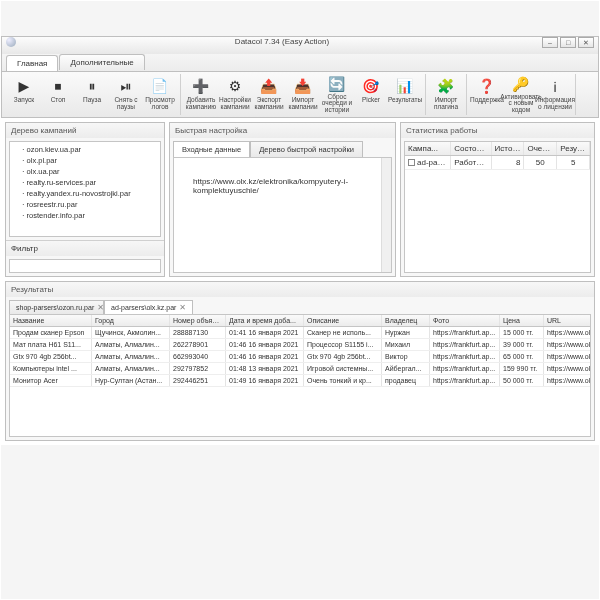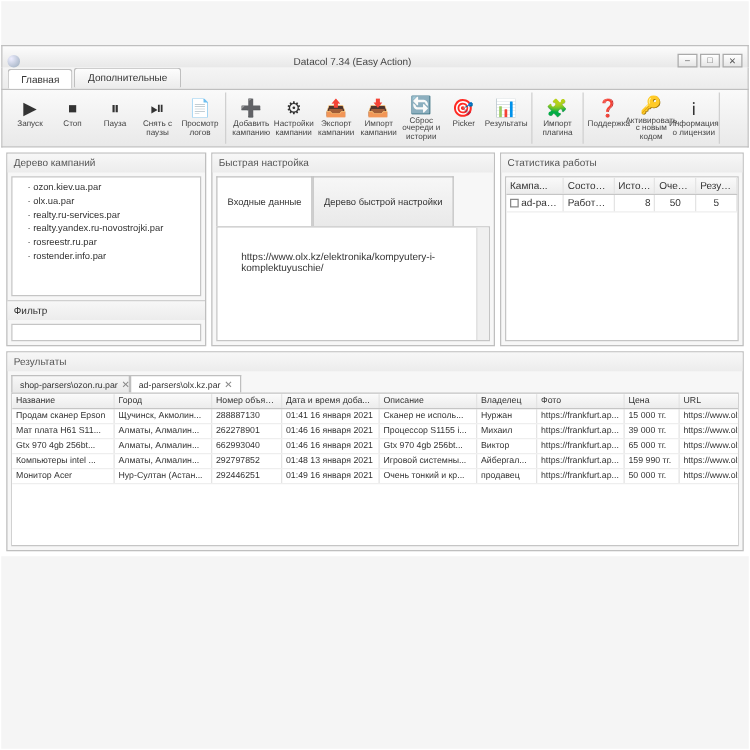--- a/index.html
+++ b/index.html
@@ -1,19 +1,19 @@
 <!DOCTYPE html>
 <html><head>
 <meta charset="utf-8">
 <style>
 *{box-sizing:border-box;margin:0;padding:0;font-family:"Segoe UI",Tahoma,sans-serif;font-size:8px;color:#333}
 body{background:#fff}
 .wrap{width:600px;height:600px;margin:0 auto;background:#fff;display:flex;flex-direction:column;border:1px solid #fff}
 .chrome{height:35px;background:#f5f5f5}
-.titlebar{height:18px;background:linear-gradient(#fcfcfc,#e8e8e8);display:flex;align-items:flex-end;border:1px solid #bfbfbf;border-bottom:none;padding:0 4px;position:relative}
+.titlebar{height:18px;background:linear-gradient(#fcfcfc,#e8e8e8);display:flex;align-items:flex-start;border:1px solid #bfbfbf;border-bottom:none;padding:0 4px;position:relative}
 .titlebar .orb{width:10px;height:10px;border-radius:50%;background:radial-gradient(circle at 30% 30%,#eef,#9ab);margin-right:6px}
 .titlebar .title{flex:1;text-align:center;font-size:8px;color:#444}
 .winbtns{display:flex;gap:2px}
 .winbtn{width:16px;height:11px;border:1px solid #aaa;background:linear-gradient(#fff,#e6e6e6);display:flex;align-items:center;justify-content:center;font-size:7px;color:#555;cursor:pointer}
 .tabs{height:18px;background:linear-gradient(#f5f5f5,#ececec);display:flex;align-items:flex-start;border:1px solid #bfbfbf;border-top:none;padding-left:4px;gap:1px}
 .tab{padding:3px 10px;background:linear-gradient(#fdfdfd,#ececec);border:1px solid #bfbfbf;border-bottom:none;border-radius:3px 3px 0 0;font-size:8px;cursor:pointer}
 .tab.active{background:#fff;position:relative;top:1px}
 .ribbon{height:46px;background:linear-gradient(#fafafa,#e9e9e9);border:1px solid #bfbfbf;border-top:none;display:flex;padding:2px;gap:0}
 .rgrp{display:flex;padding:0 3px;border-right:1px solid #d0d0d0}
 .rbtn{display:flex;flex-direction:column;align-items:center;justify-content:flex-start;width:34px;padding:2px 1px;cursor:pointer;border-radius:2px}
@@ -24,21 +24,21 @@
 .phdr{font-size:8px;padding:3px 5px;background:linear-gradient(#f7f7f7,#ececec);color:#555}
 .left{width:160px}
 .center{flex:1}
 .right{width:195px}
 .tree{flex:1;background:#fff;border:1px solid #c5c5c5;margin:3px;overflow:auto;padding:2px 2px 2px 10px}
 .tree-item{font-size:7.5px;padding:1px 2px;white-space:nowrap;cursor:pointer}
 .tree-item.sel{background:#3399ff;color:#fff}
 .filter-hdr{font-size:8px;padding:3px 5px;border-top:1px solid #d0d0d0;background:linear-gradient(#f7f7f7,#ececec)}
 .filter-box{margin:3px;height:14px;background:#fff;border:1px solid #c5c5c5}
 .ctabs{display:flex;margin:3px 3px 0 3px;gap:0}
-.ctab{padding:15px 8px;border:1px solid #bfbfbf;border-bottom:none;background:linear-gradient(#f7f7f7,#e9e9e9);font-size:7.5px;cursor:pointer}
+.ctab{padding:3px 8px;border:1px solid #bfbfbf;border-bottom:none;background:linear-gradient(#f7f7f7,#e9e9e9);font-size:7.5px;cursor:pointer}
 .ctab.active{background:#fff}
 .urlbox{flex:1;margin:0 3px 3px 3px;background:#fff;border:1px solid #c5c5c5;padding:19px;font-size:8px;position:relative}
 .stat-table{flex:1;margin:3px;background:#fff;border:1px solid #c5c5c5;font-size:7px;overflow:hidden}
 .strow{display:flex;border-bottom:1px solid #eee}
 .strow.hdr{background:linear-gradient(#fafafa,#ececec);border-bottom:1px solid #c5c5c5}
 .stcell{padding:2px 3px;border-right:1px solid #e4e4e4;overflow:hidden;white-space:nowrap;text-overflow:ellipsis}
 .stcell:nth-child(1){width:48px}.stcell:nth-child(2){width:42px}.stcell:nth-child(3){width:34px;text-align:right}.stcell:nth-child(4){width:34px;text-align:center}.stcell:nth-child(5){width:34px;text-align:center}
 .results{height:160px;display:flex;flex-direction:column;margin:0 4px 4px 4px;border:1px solid #bfbfbf;background:#f7f7f7}
 .rtabs{display:flex;margin:3px 3px 0 3px}
 .rtab{padding:2px 6px;border:1px solid #bfbfbf;border-bottom:none;background:linear-gradient(#f7f7f7,#e9e9e9);font-size:7px;cursor:pointer;max-width:95px;overflow:hidden;white-space:nowrap}
@@ -156,20 +156,21 @@
 о лицензии</div>
         </div>
     </div>
   </div>
 
   <div class="mid">
     <div class="panel left">
       <div class="phdr">Дерево кампаний</div>
       <div class="tree" id="tree">
           <div class="tree-item">· ozon.kiev.ua.par</div>
+          <div class="tree-item">· olx.pl.par</div>
           <div class="tree-item">· olx.ua.par</div>
           <div class="tree-item">· realty.ru-services.par</div>
           <div class="tree-item">· realty.yandex.ru-novostrojki.par</div>
           <div class="tree-item">· rosreestr.ru.par</div>
           <div class="tree-item">· rostender.info.par</div>
         </div>
       <div class="filter-hdr">Фильтр</div>
       <div class="filter-box"></div>
     </div>
 

